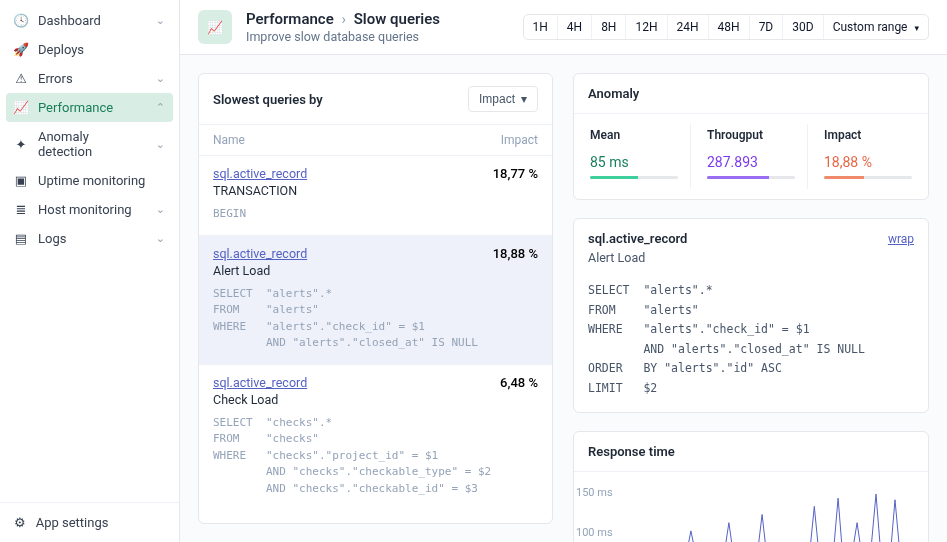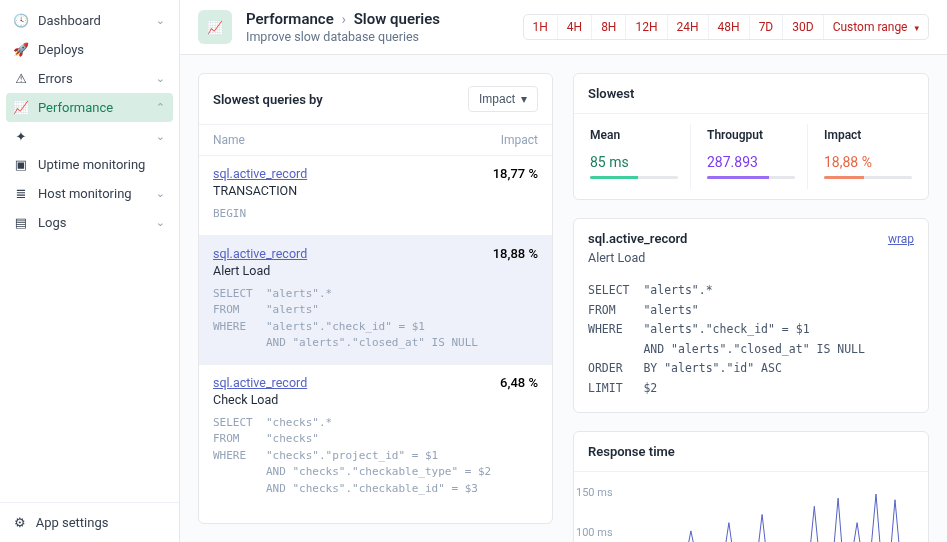--- a/index.html
+++ b/index.html
@@ -14,21 +14,21 @@
 .nav-sub-item { padding: 5px 0; font-size: 12.5px; color: #475569; cursor: pointer; }
 .nav-sub-item.active { color: #1a7f5c; font-weight: 500; }
 .nav-footer { border-top: 1px solid #eef2f6; padding: 12px 14px; display: flex; align-items: center; gap: 10px; font-size: 13px; color: #374151; cursor: pointer; }
 .main { flex: 1; display: flex; flex-direction: column; background: #fafbfc; }
 .header { display: flex; align-items: center; padding: 10px 18px; border-bottom: 1px solid #e5e7eb; background: #fff; gap: 14px; }
 .header-icon { width: 34px; height: 34px; border-radius: 6px; background: #d8ede4; display: flex; align-items: center; justify-content: center; color: #1a7f5c; }
 .breadcrumb { font-size: 15px; font-weight: 600; color: #1f2937; }
 .breadcrumb .sep { color: #94a3b8; font-weight: 400; margin: 0 4px; }
 .subtitle { font-size: 12.5px; color: #64748b; margin-top: 1px; }
 .ranges { margin-left: auto; display: flex; border: 1px solid #e5e7eb; border-radius: 5px; overflow: hidden; background: #fff; }
-.range { padding: 5px 9px; font-size: 12px; color: #b91c1c; border-right: 1px solid #eef2f6; cursor: pointer; }
+.range { padding: 5px 9px; font-size: 12px; color: #0f172a; border-right: 1px solid #eef2f6; cursor: pointer; }
 .range:last-child { border-right: none; }
 .range .chev-sm { font-size: 9px; margin-left: 4px; }
 .content { flex: 1; display: flex; gap: 20px; padding: 18px; overflow: hidden; }
 .col-left { width: 355px; display: flex; flex-direction: column; }
 .col-right { flex: 1; display: flex; flex-direction: column; gap: 18px; }
 .card { background: #fff; border: 1px solid #e5e7eb; border-radius: 6px; }
 .card-hd { display: flex; align-items: center; padding: 12px 14px; border-bottom: 1px solid #eef2f6; }
 .card-title { font-size: 13px; font-weight: 600; color: #1f2937; }
 .sort-btn { margin-left: auto; border: 1px solid #e5e7eb; border-radius: 4px; padding: 5px 10px; font-size: 12px; color: #475569; display: flex; align-items: center; gap: 6px; cursor: pointer; background: #fff; }
 .tbl-hd { display: flex; padding: 8px 14px; font-size: 12px; color: #94a3b8; }
@@ -83,20 +83,21 @@
       <span>Errors</span>
       <span class="chev">⌄</span>
     </div>
     <div class="nav-item active">
       <span class="icon">📈</span>
       <span>Performance</span>
       <span class="chev">⌃</span>
     </div>
     <div class="nav-item">
       <span class="icon">✦</span>
+      <span>Anomaly detection</span>
       <span class="chev">⌄</span>
     </div>
     <div class="nav-item">
       <span class="icon">▣</span>
       <span>Uptime monitoring</span>
     </div>
     <div class="nav-item">
       <span class="icon">≣</span>
       <span>Host monitoring</span>
       <span class="chev">⌄</span>
@@ -184,21 +185,21 @@
 WHERE   "checks"."project_id" = $1
         AND "checks"."checkable_type" = $2
         AND "checks"."checkable_id" = $3</div>
           </div>
         </div>
     </div>
 
     <div class="col-right">
       <div class="card">
         <div class="card-hd">
-            <div class="card-title">Slowest</div>
+            <div class="card-title">Anomaly</div>
           </div>
         <div class="summary-cards" style="padding:10px 4px;">
           <div class="stat mean">
             <div class="stat-label">Mean</div>
             <div class="stat-val">85 ms</div>
             <div class="bar"></div>
           </div>
           <div class="stat tp">
             <div class="stat-label">Througput</div>
             <div class="stat-val">287.893</div>

